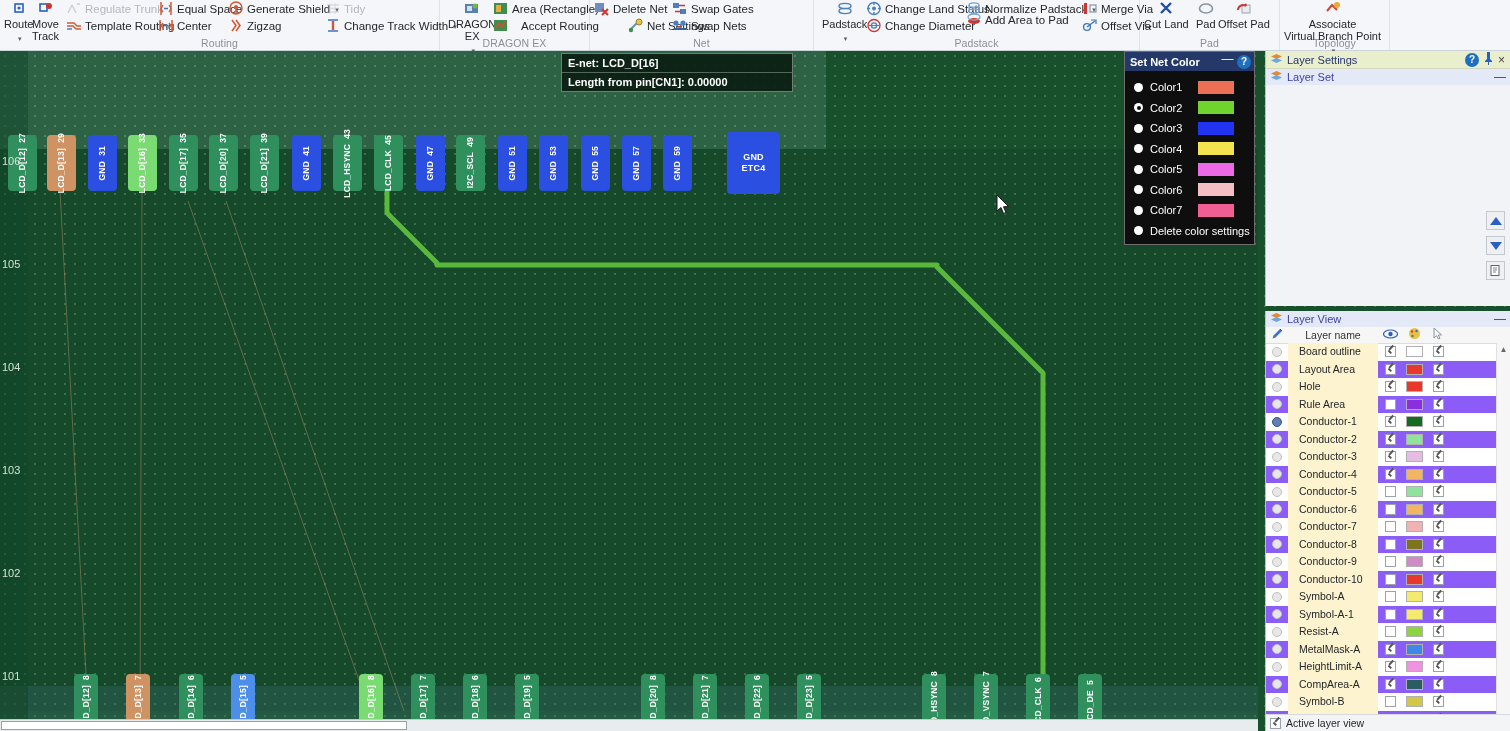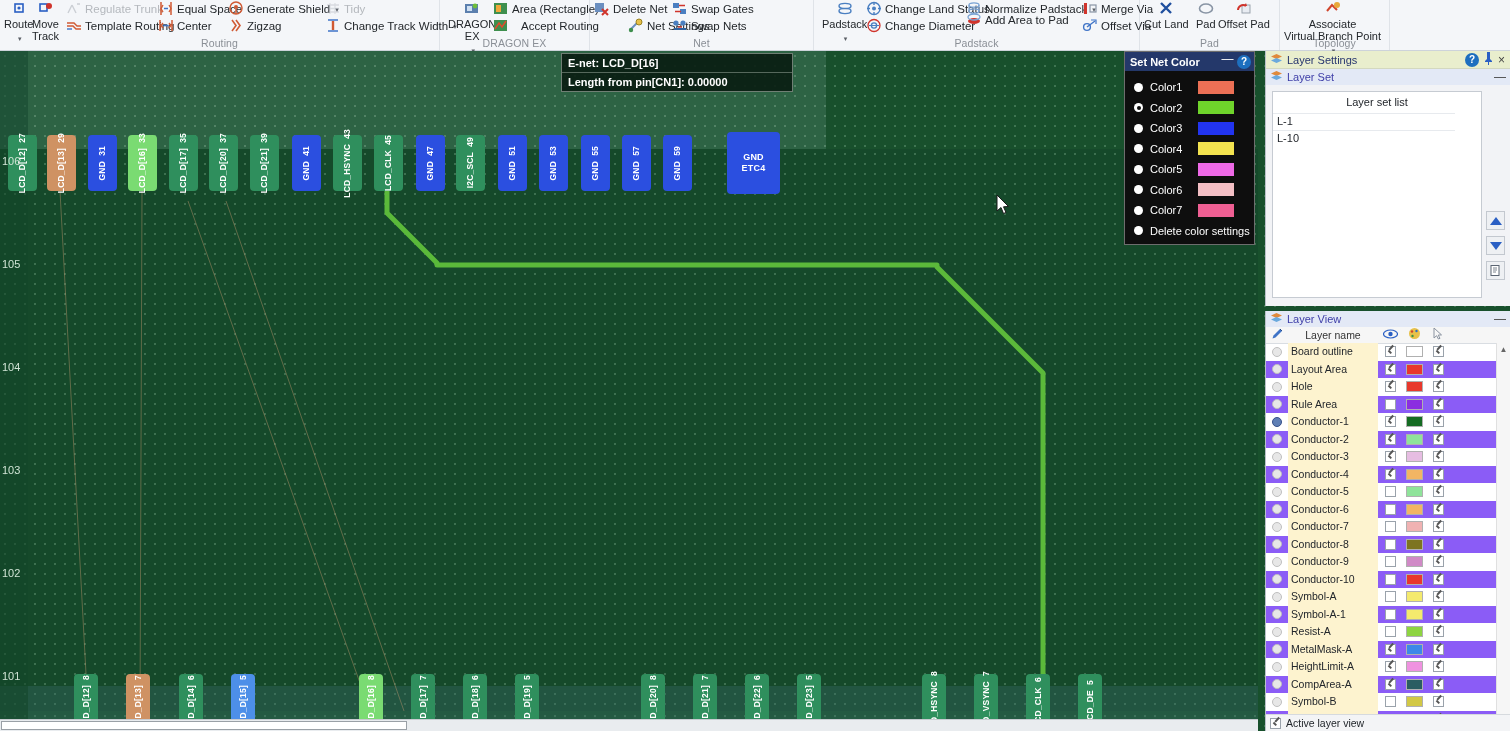--- a/index.html
+++ b/index.html
@@ -125,21 +125,21 @@
   .lv-hdr .c-name{width:90px;text-align:center;font-size:10.5px;color:#333;}
   .lv-hdr .c-ic{width:24px;text-align:center;}
   .lv-rows{position:absolute;left:0;top:32px;width:232px;height:382px;overflow:hidden;}
   .lvrow{display:flex;align-items:center;height:17.5px;}
   .lvrow.alt{background:#8b5cf6;}
   .lv-led{width:22px;display:flex;justify-content:center;}
   .led{width:10px;height:10px;border-radius:50%;background:#e7e7e7;border:1px solid #bfbfbf;
     box-sizing:border-box;}
   .led.on{background:#5f7fb5;border-color:#36508a;}
   .lv-name{width:90px;background:#fdf3cf;font-size:10.5px;color:#22262b;
-    padding-left:3px;box-sizing:border-box;height:17.5px;line-height:17.5px;}
+    padding-left:11px;box-sizing:border-box;height:17.5px;line-height:17.5px;}
   .lv-cell{width:24px;display:flex;justify-content:center;align-items:center;}
   .cb{width:11px;height:11px;border:1px solid #9aa2ab;background:#fff;box-sizing:border-box;
     position:relative;}
   .cb.ck:after{content:"";position:absolute;left:2px;top:4px;width:4px;height:1.6px;
     background:#555;transform:rotate(45deg);}
   .cb.ck:before{content:"";position:absolute;left:3.5px;top:2px;width:6px;height:1.6px;
     background:#555;transform:rotate(-48deg);transform-origin:left;}
   .colorbox{width:17px;height:11px;border:1px solid #b0b0b0;box-sizing:border-box;}
   .lv-scroll{position:absolute;right:0;top:32px;width:13px;height:382px;background:#f6f6f6;
     border-left:1px solid #e0e0e0;}
@@ -651,27 +651,20 @@
   <div class="ls-sub">
     <span style="margin-right:4px">
       <svg width="13" height="11" viewBox="0 0 13 11">
             <polygon points="6.5,1 12,3.5 6.5,6 1,3.5" fill="#e08a3c"></polygon>
             <polygon points="6.5,5 12,7.5 6.5,10 1,7.5" fill="#6aa9dd"></polygon>
           </svg>
     </span>
     <div class="t">Layer Set</div>
     <div class="m">—</div>
   </div>
-  <div class="ls-panel">
-    <div class="ls-listhdr">Layer set list</div>
-    <div id="lsList">
-          <div class="ls-row">L-1</div>
-          <div class="ls-row">L-10</div>
-        </div>
-  </div>
   <div class="arrowbtn" style="left:220px;top:160px">
     <div class="tri up"></div>
   </div>
   <div class="arrowbtn" style="left:220px;top:185px">
     <div class="tri dn"></div>
   </div>
   <div class="arrowbtn" style="left:220px;top:210px">
     <svg width="11" height="11" viewBox="0 0 11 11">
       <rect x="1" y="0.5" width="8" height="10" fill="#fff" stroke="#5a6472"></rect>
       <path d="M3 3h4M3 5h4M3 7h3" stroke="#5a6472" stroke-width="0.8"></path>

